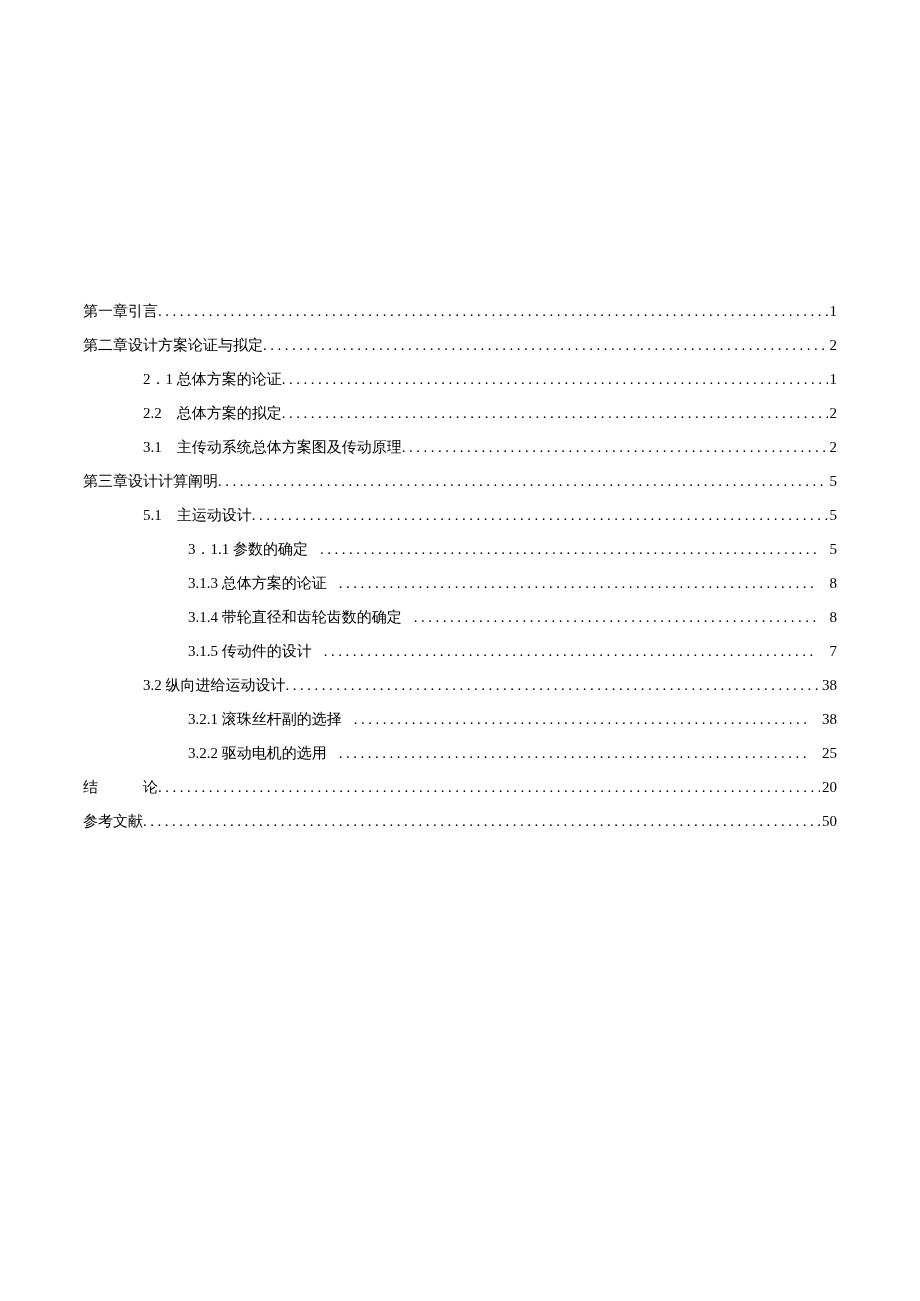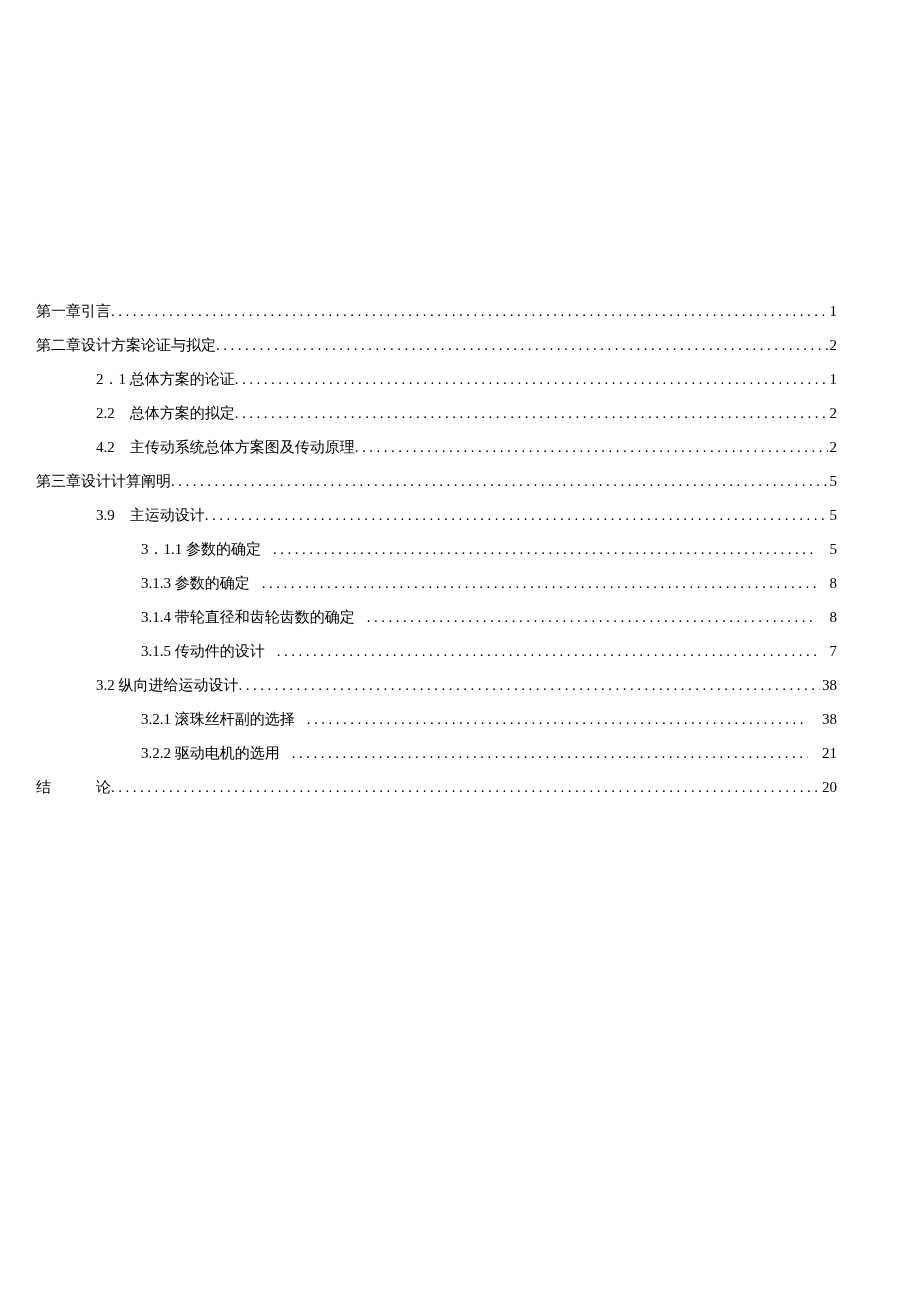--- a/index.html
+++ b/index.html
@@ -13,21 +13,21 @@
     font-size: 15px;
     color: #000;
   }
   .page {
     position: relative;
     width: 920px;
     height: 1276px;
     background: #fff;
     box-sizing: border-box;
     padding-top: 302px;
-    padding-left: 36px;
+    padding-left: 83px;
     padding-right: 83px;
   }
   .toc-line {
     display: flex;
     align-items: baseline;
     white-space: nowrap;
     margin-bottom: 17px;
     height: 17px;
   }
   .toc-label {
@@ -79,46 +79,46 @@
       <span class="toc-page">1</span>
     </div>
 
     <div class="toc-line indent-1">
       <span class="toc-label">2.2　总体方案的拟定</span>
       <span class="toc-dots"></span>
       <span class="toc-page">2</span>
     </div>
 
     <div class="toc-line indent-1">
-      <span class="toc-label">4.2　主传动系统总体方案图及传动原理</span>
+      <span class="toc-label">3.1　主传动系统总体方案图及传动原理</span>
       <span class="toc-dots"></span>
       <span class="toc-page">2</span>
     </div>
 
     <div class="toc-line indent-0">
       <span class="toc-label">第三章设计计算阐明</span>
       <span class="toc-dots"></span>
       <span class="toc-page">5</span>
     </div>
 
     <div class="toc-line indent-1">
-      <span class="toc-label">3.9　主运动设计</span>
+      <span class="toc-label">5.1　主运动设计</span>
       <span class="toc-dots"></span>
       <span class="toc-page">5</span>
     </div>
 
     <div class="toc-line indent-2">
       <span class="toc-label">3．1.1 参数的确定</span>
       <span class="toc-dots"></span>
       <span class="toc-page">5</span>
     </div>
 
 
     <div class="toc-line indent-2">
-      <span class="toc-label">3.1.3 参数的确定</span>
+      <span class="toc-label">3.1.3 总体方案的论证</span>
       <span class="toc-dots"></span>
       <span class="toc-page">8</span>
     </div>
 
     <div class="toc-line indent-2">
       <span class="toc-label">3.1.4 带轮直径和齿轮齿数的确定</span>
       <span class="toc-dots"></span>
       <span class="toc-page">8</span>
     </div>
 
@@ -136,28 +136,33 @@
 
     <div class="toc-line indent-2">
       <span class="toc-label">3.2.1 滚珠丝杆副的选择</span>
       <span class="toc-dots"></span>
       <span class="toc-page">38</span>
     </div>
 
     <div class="toc-line indent-2">
       <span class="toc-label">3.2.2 驱动电机的选用</span>
       <span class="toc-dots"></span>
-      <span class="toc-page">21</span>
+      <span class="toc-page">25</span>
     </div>
 
     <div class="toc-line indent-0">
       <span class="toc-label">
         <span class="spaced-first" style="width:60px">结</span><span>论</span>
       </span>
       <span class="toc-dots"></span>
       <span class="toc-page">20</span>
     </div>
 
 
 
+    <div class="toc-line indent-0">
+      <span class="toc-label">参考文献</span>
+      <span class="toc-dots"></span>
+      <span class="toc-page">50</span>
+    </div>
 
   </div>
 </div>
 
 </body></html>

